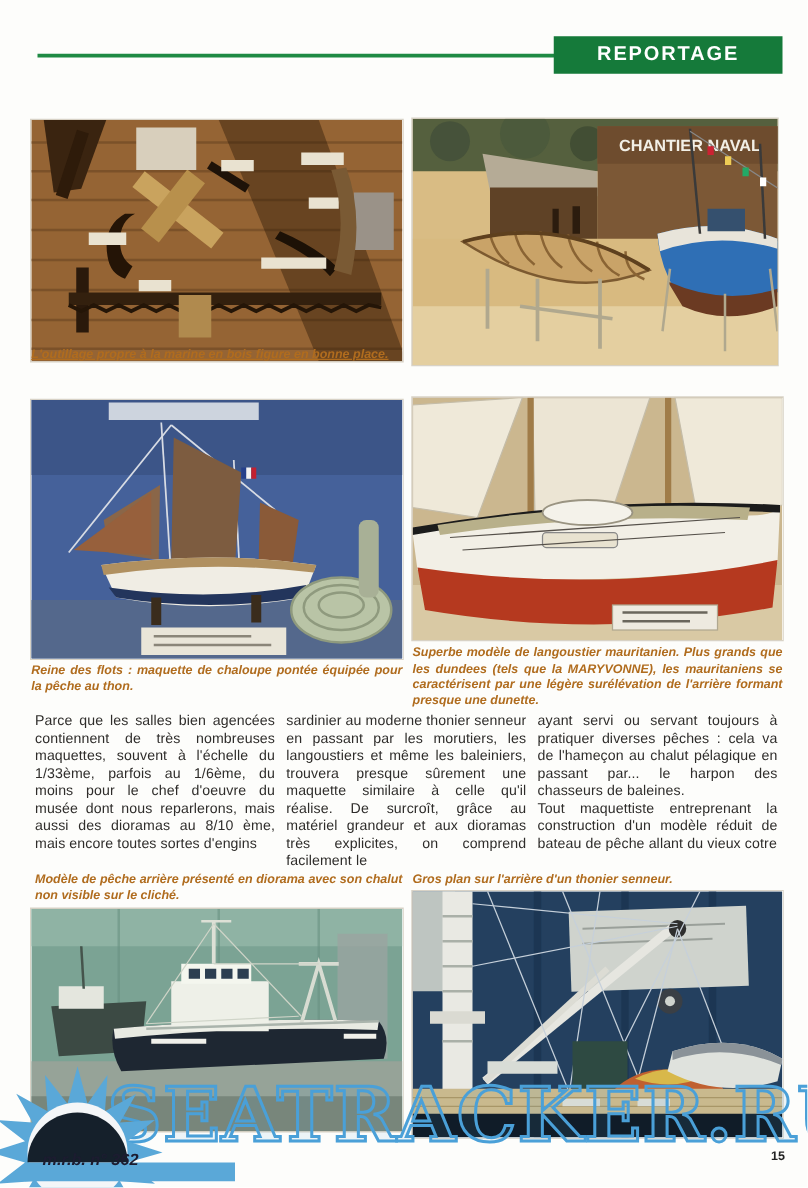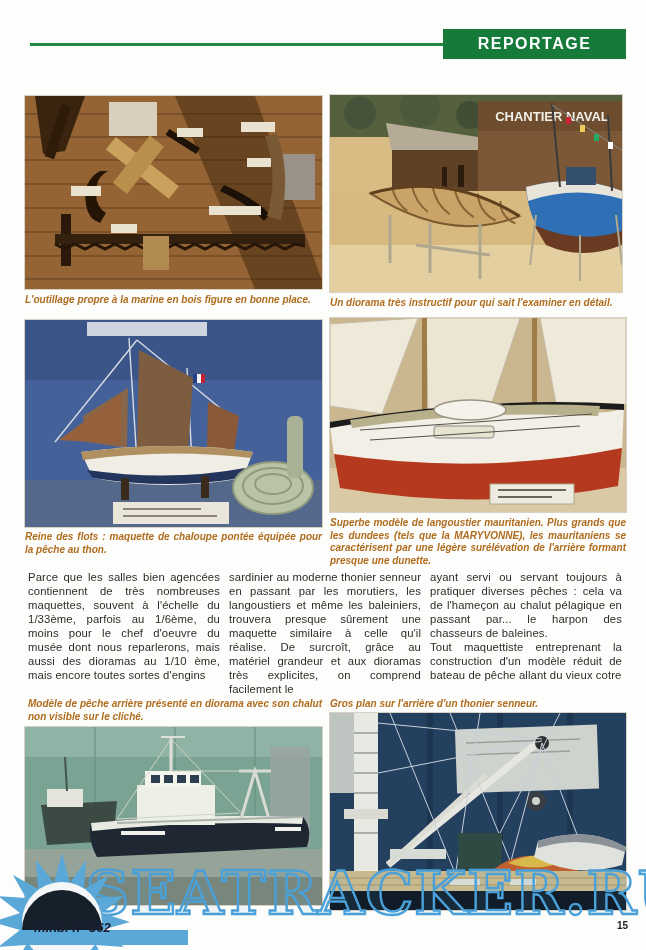--- a/index.html
+++ b/index.html
@@ -15,21 +15,21 @@
   .photo svg{display:block;}
   .ph1{left:25px;top:96px;width:297px;height:193px;}
   .ph2{left:330px;top:95px;width:292px;height:197px;}
   .ph3{left:25px;top:320px;width:297px;height:207px;}
   .ph4{left:330px;top:318px;width:296px;height:194px;}
   .ph5{left:25px;top:727px;width:297px;height:178px;}
   .ph6{left:330px;top:713px;width:296px;height:197px;}
   
   .cap{position:absolute;font-style:italic;font-weight:bold;font-size:10px;line-height:1.25;
        color:#b06c1e;text-align:justify;}
-  .c1{left:25px;top:294px;width:297px;}
+  .c1{left:25px;top:278px;width:297px;text-decoration:underline;}
   .c2{left:330px;top:297px;width:296px;}
   .c3{left:25px;top:531px;width:297px;}
   .c4{left:330px;top:517px;width:296px;}
   .c5{left:28px;top:698px;width:294px;}
   .c6{left:330px;top:698px;width:296px;}
   
   .cols{position:absolute;left:28px;top:570px;width:594px;display:flex;gap:9px;}
   .col{flex:1;font-size:11.3px;line-height:1.24;color:#2e2c2a;text-align:justify;
        white-space:pre-line;letter-spacing:.1px;}
   
@@ -145,21 +145,20 @@
       </g>
       <g stroke="#b0a88e" stroke-width="2">
         <line x1="206" y1="120" x2="200" y2="170"></line>
           <line x1="250" y1="140" x2="250" y2="186"></line>
         <line x1="286" y1="120" x2="292" y2="170"></line>
       </g>
     </svg>
   </div>
 
   <div class="cap c1">L'outillage propre à la marine en bois figure en bonne place.</div>
-  <div class="cap c2">Un diorama très instructif pour qui sait l'examiner en détail.</div>
 
   <div class="photo ph3">
     <svg width="297" height="207" viewBox="0 0 297 207">
       <rect width="297" height="207" fill="#45619a"></rect>
       <rect y="0" width="297" height="60" fill="#3c5588"></rect>
       <rect y="160" width="297" height="47" fill="#54688c"></rect>
       <rect x="62" y="2" width="120" height="14" fill="#cdd4de"></rect>
       <g stroke="#d8dce4" stroke-width="1.4">
         <line x1="104" y1="18" x2="112" y2="142"></line>
         <line x1="162" y1="48" x2="167" y2="142"></line>
@@ -218,21 +217,21 @@
           <line x1="168" y1="172" x2="236" y2="172"></line>
           <line x1="168" y1="179" x2="222" y2="179"></line>
         </g>
     </svg>
   </div>
 
   <div class="cap c4">Superbe modèle de langoustier mauritanien. Plus grands que les dundees (tels que la MARYVONNE), les mauritaniens se caractérisent par une légère surélévation de l'arrière formant presque une dunette.</div>
   <div class="cap c3">Reine des flots : maquette de chaloupe pontée équipée pour la pêche au thon.</div>
 
   <div class="cols">
-    <div class="col">Parce que les salles bien agencées contiennent de très nombreuses maquettes, souvent à l'échelle du 1/33ème, parfois au 1/6ème, du moins pour le chef d'oeuvre du musée dont nous reparlerons, mais aussi des dioramas au 1/10 ème, mais encore toutes sortes d'engins</div>
+    <div class="col">Parce que les salles bien agencées contiennent de très nombreuses maquettes, souvent à l'échelle du 1/33ème, parfois au 1/6ème, du moins pour le chef d'oeuvre du musée dont nous reparlerons, mais aussi des dioramas au 8/10 ème, mais encore toutes sortes d'engins</div>
     <div class="col">sardinier au moderne thonier senneur en passant par les morutiers, les langoustiers et même les baleiniers, trouvera presque sûrement une maquette similaire à celle qu'il réalise. De surcroît, grâce au matériel grandeur et aux dioramas très explicites, on comprend facilement le</div>
     <div class="col">ayant servi ou servant toujours à pratiquer diverses pêches : cela va de l'hameçon au chalut pélagique en passant par... le harpon des chasseurs de baleines.
 Tout maquettiste entreprenant la construction d'un modèle réduit de bateau de pêche allant du vieux cotre</div>
   </div>
 
   <div class="cap c6">Gros plan sur l'arrière d'un thonier senneur.</div>
   <div class="cap c5">Modèle de pêche arrière présenté en diorama avec son chalut non visible sur le cliché.</div>
 
   <div class="photo ph5">
     <svg width="297" height="178" viewBox="0 0 297 178">

